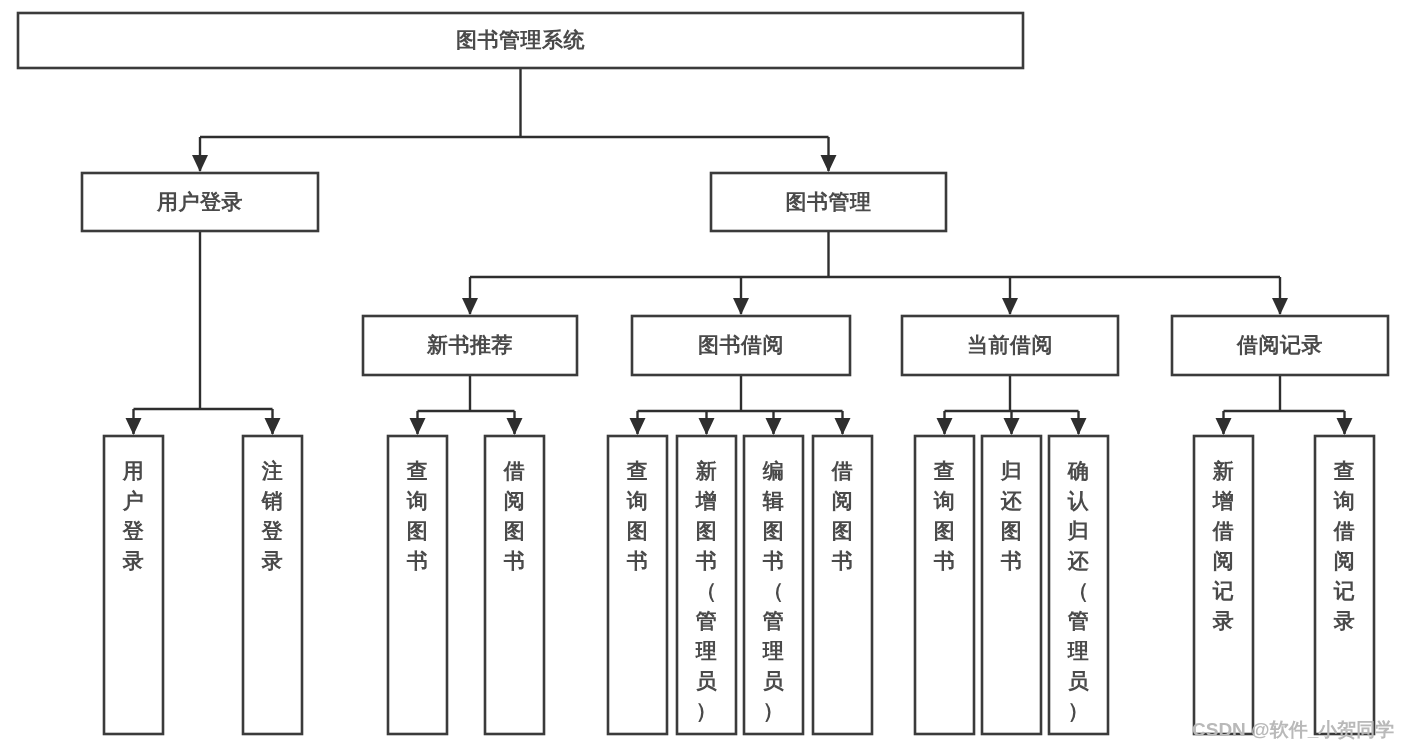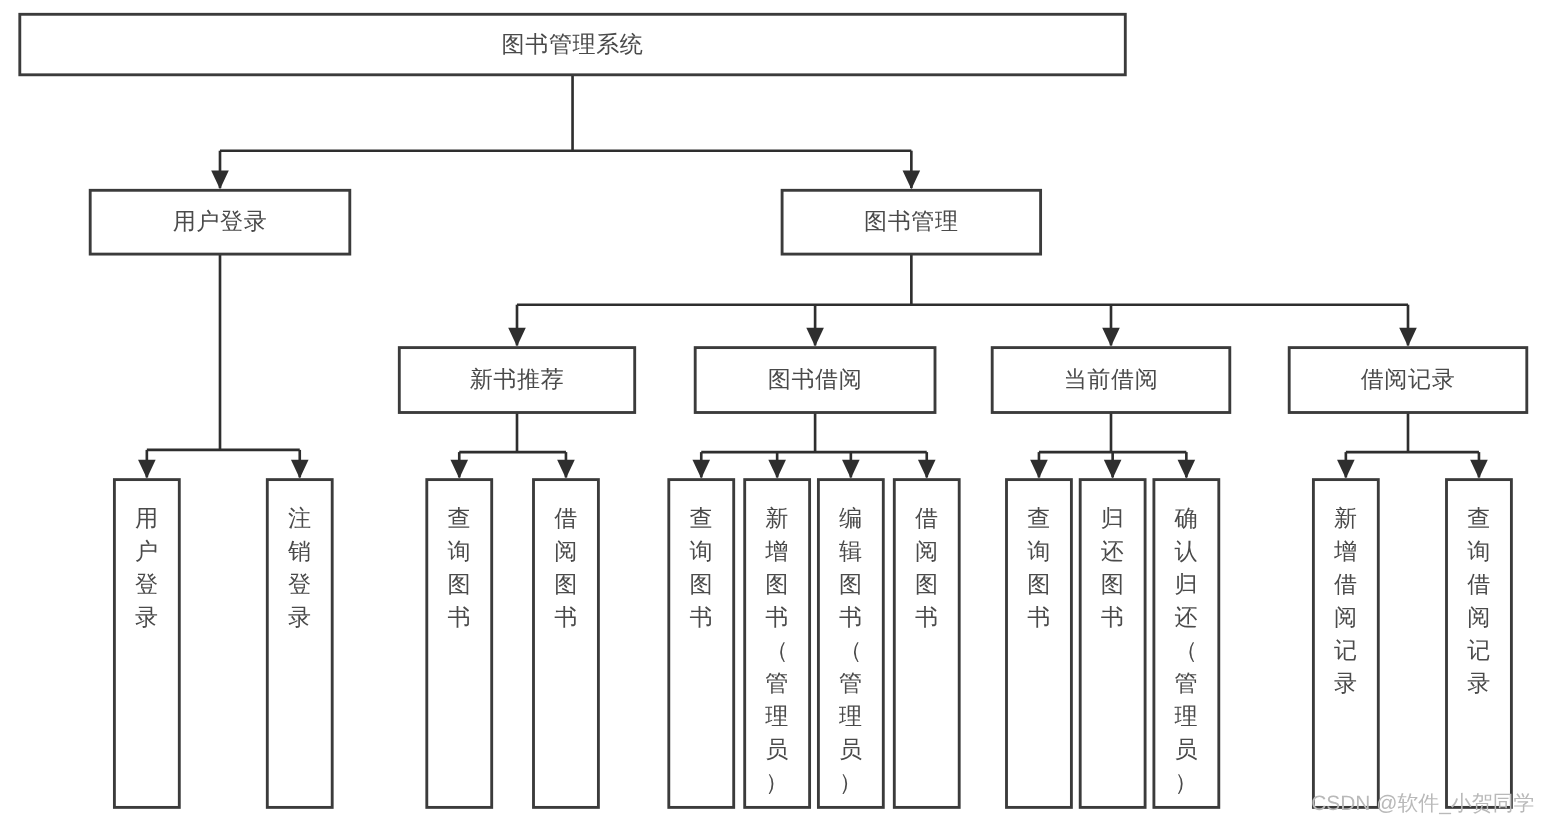--- a/index.html
+++ b/index.html
@@ -12,20 +12,21 @@
     width: 1405px;
     height: 747px;
     font-family: "Liberation Sans", "DejaVu Sans", sans-serif;
     overflow: hidden;
     position: relative;
   }
   #diagram-root {
     position: relative;
     width: 1405px;
     height: 526px;
+    font-weight: bold;
   }
   svg#diagram-svg {
     position: absolute;
     left: 0;
     top: 0;
     width: 1405px;
     height: 747px;
     display: block;
   }
   .node-rect {

